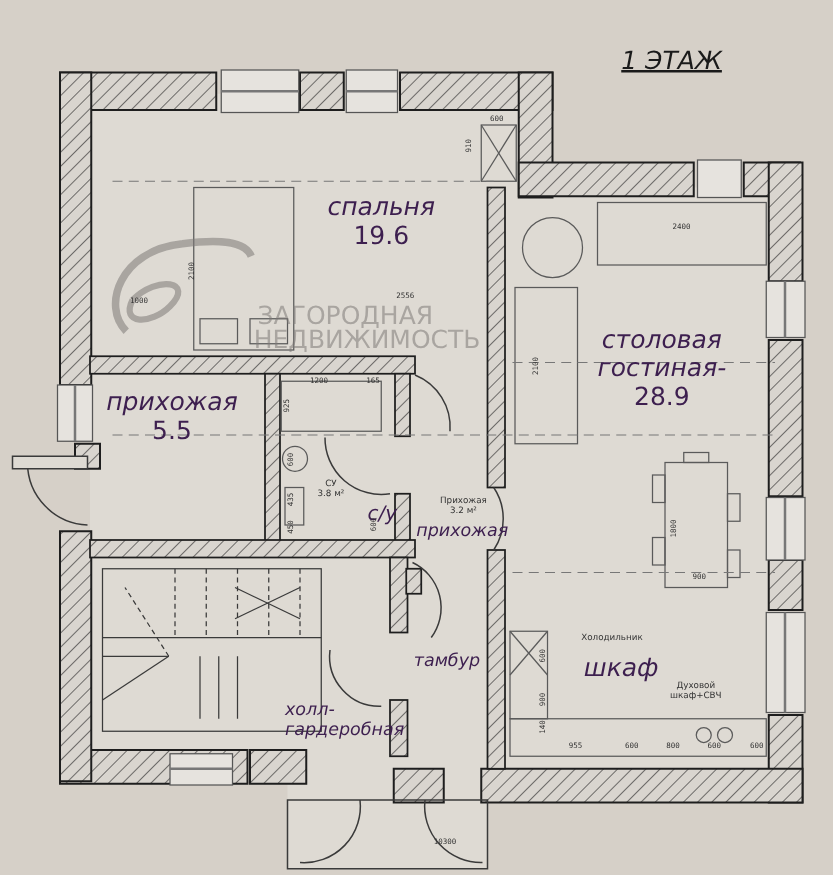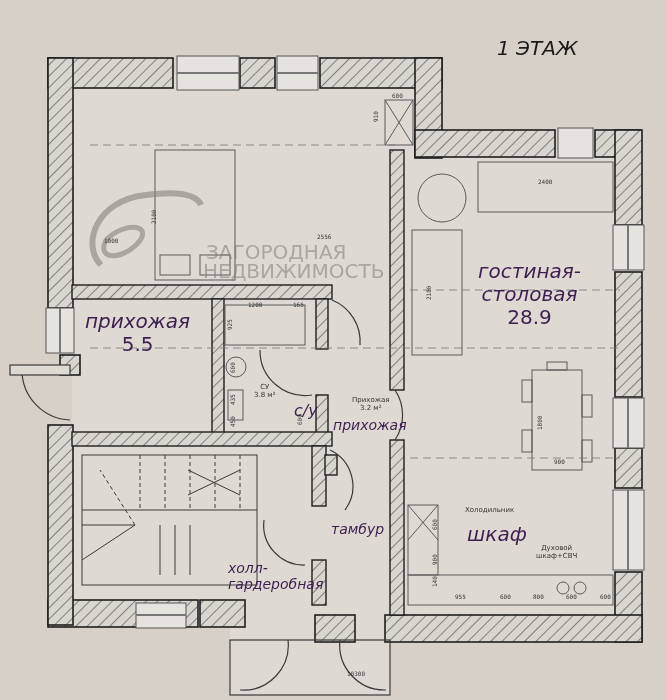--- a/index.html
+++ b/index.html
@@ -1,18 +1,18 @@
 <!DOCTYPE html>
 <html><head>
 <meta charset="utf-8">
 <style>
   html, body { margin:0; padding:0; }
   body { width:666px; height:700px; background:#d6d0c8; position:relative; overflow:hidden; font-family:"DejaVu Sans", sans-serif; }
   .plan { position:absolute; left:0; top:0; width:666px; height:700px; }
-  .title { position:absolute; left:497px; top:36px; font-family:"DejaVu Sans", sans-serif; font-size:20px; font-style:italic; color:#1a1a1a; letter-spacing:0px; }
+  .title { position:absolute; left:497px; top:36px; font-family:"DejaVu Sans", sans-serif; font-size:20px; font-style:italic; color:#1a1a1a; text-decoration:underline; letter-spacing:0px; }
   .room-label { position:absolute; color:#3d1f4f; font-family:"DejaVu Sans", sans-serif; font-style:italic; text-align:center; line-height:1.15; white-space:nowrap; }
   .room-label .area { display:block; font-style:normal; }
   .lbl-big { font-size:20px; }
   .lbl-med { font-size:16px;margin-left:44px; }
   .lbl-sm { font-size:14px; }
   .dim { position:absolute; font-family:"DejaVu Sans Mono", monospace; font-size:6px; color:#333; white-space:nowrap; }
   .dim.v { transform:rotate(-90deg); transform-origin:left top; }
   .small-note { position:absolute; font-family:"DejaVu Sans", sans-serif; font-size:7px; color:#333; line-height:1.1; text-align:center; white-space:nowrap; }
   .watermark { position:absolute; left:76px; top:185px; width:280px; height:110px; opacity:0.55; }
   .wm-text { position:absolute; font-family:"DejaVu Sans", sans-serif; font-size:20px; color:#7e7a78; white-space:nowrap; }
@@ -175,25 +175,27 @@
     <path d="M25 80 C 5 60, 20 15, 70 10 C 100 6, 120 8, 125 20" stroke="#7e7a78" stroke-width="6" fill="none"></path>
     <path d="M30 55 C 50 35, 80 40, 60 60 C 45 75, 20 75, 30 55" stroke="#7e7a78" stroke-width="5" fill="none"></path>
   </svg>
   <span class="wm-text" style="left:130px; top:55px;">ЗАГОРОДНАЯ</span>
   <span class="wm-text" style="left:127px; top:74px;">НЕДВИЖИМОСТЬ</span>
 </div>
 
 <div class="title">1 ЭТАЖ</div>
 
 <div class="room-label lbl-big" style="left:262px; top:154px;">
+  <span>спальня</span>
+  <span class="area">19.6</span>
 </div>
 
 <div class="room-label lbl-big" style="left:478px; top:260px;">
+  <span style="display:block">столовая</span>
   <span style="display:block">гостиная-</span>
-  <span style="display:block">столовая</span>
   <span class="area">28.9</span>
 </div>
 
 <div class="room-label lbl-big" style="left:85px; top:310px;">
   <span>прихожая</span>
   <span class="area">5.5</span>
 </div>
 
 <div class="room-label lbl-med" style="left:250px; top:402px;">с/у</div>
 <div class="small-note" style="left:254px; top:384px;">

